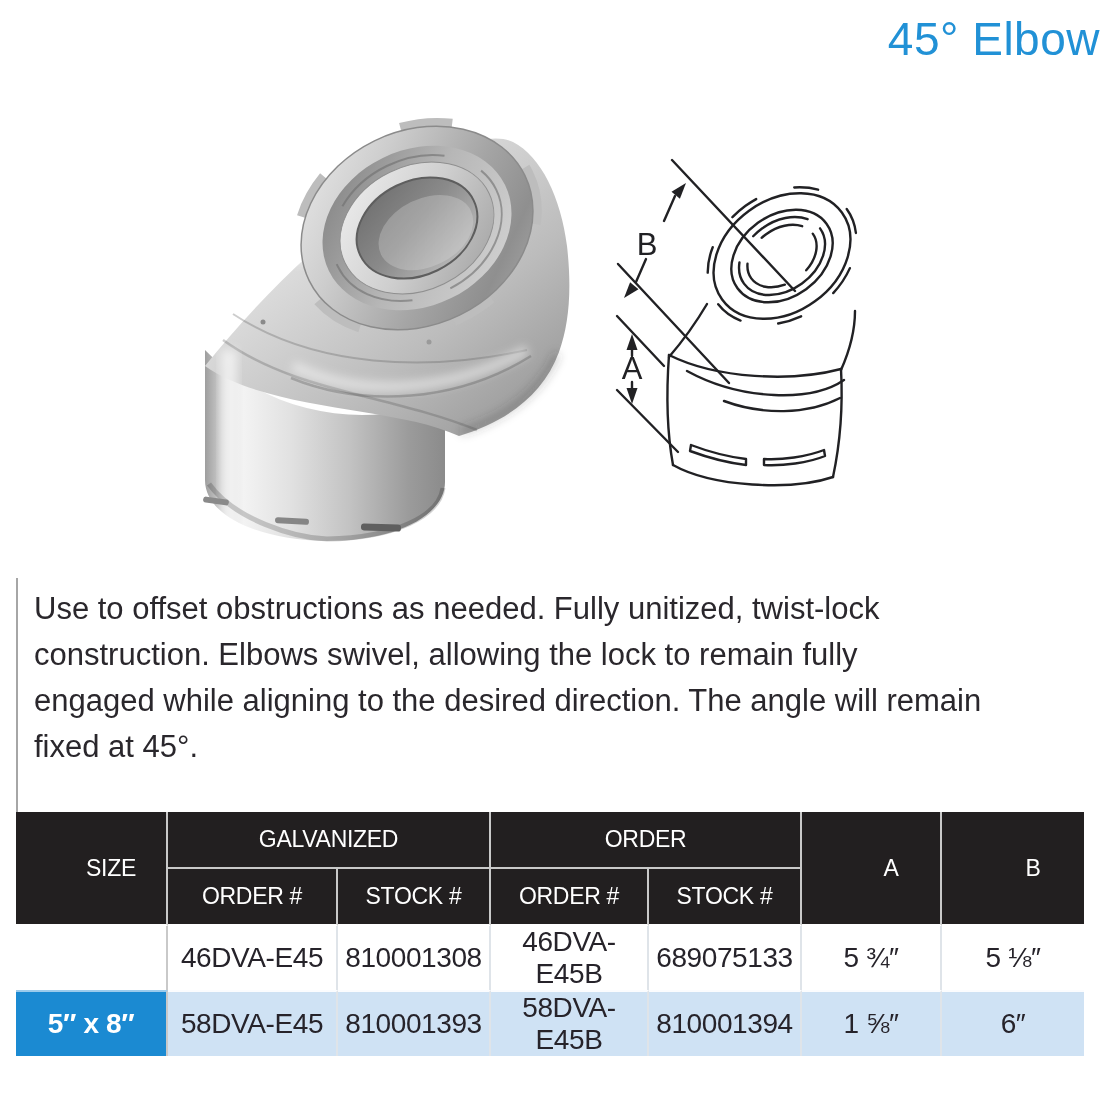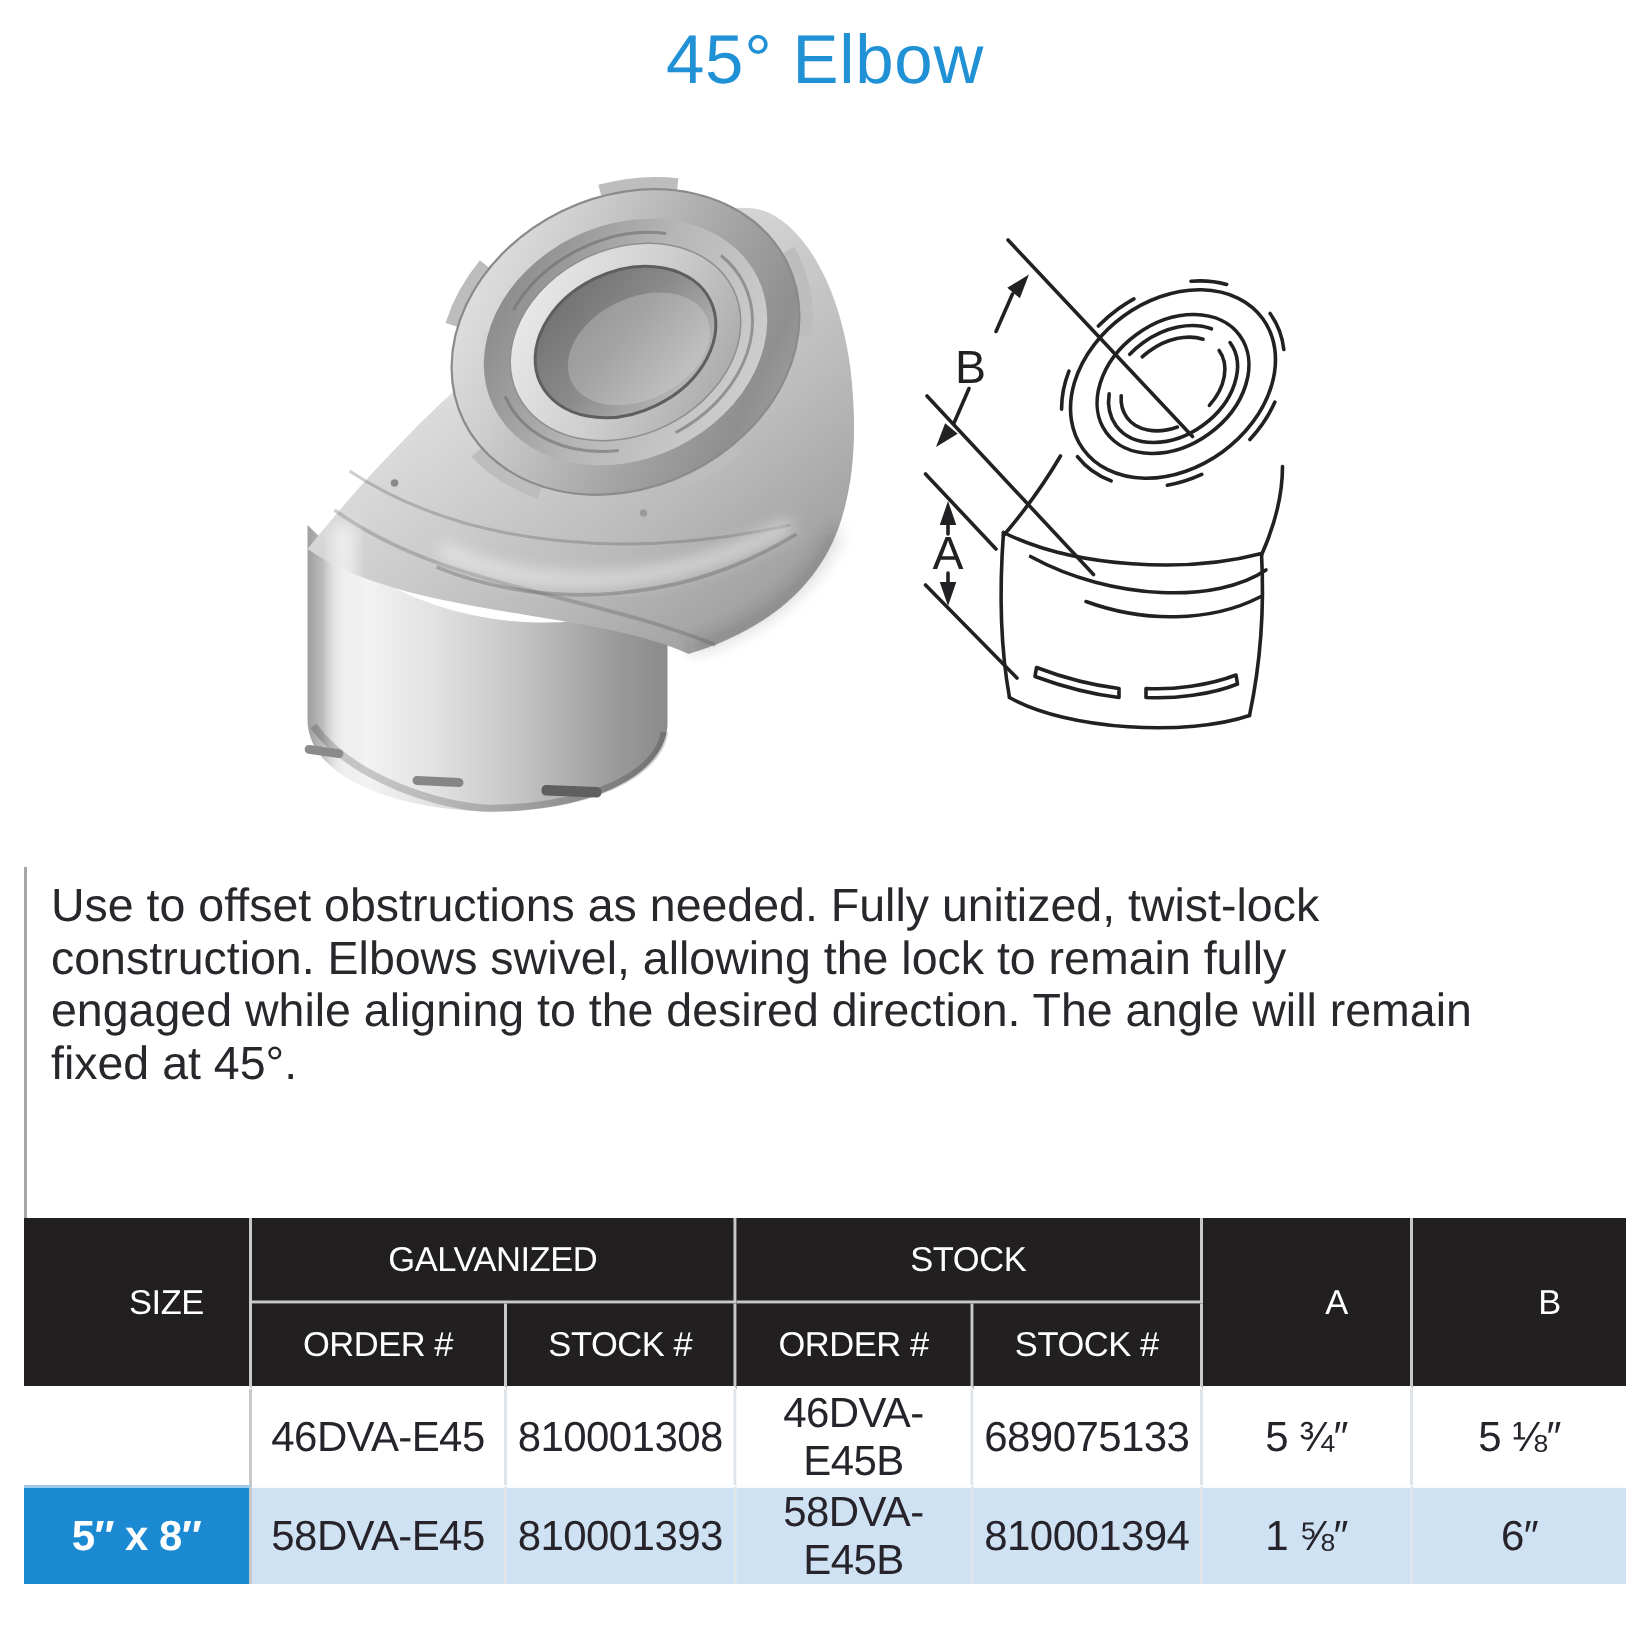--- a/index.html
+++ b/index.html
@@ -1,29 +1,29 @@
 <!DOCTYPE html>
 <html><head>
 <meta charset="utf-8">
 <style>
   html,body{margin:0;padding:0;}
   body{
     width:1100px;height:1100px;position:relative;background:#ffffff;
     font-family:"Liberation Sans", sans-serif;overflow:hidden;
   }
   .page-title{
-    position:absolute;left:0;right:0;top:12px;text-align:center;
+    position:absolute;left:0;right:0;top:12px;text-align:right;
     font-size:46px;color:#2191d6;letter-spacing:0.5px;
   }
   .photo-wrap{position:absolute;left:175px;top:100px;width:420px;height:445px;}
   .diagram-wrap{position:absolute;left:612px;top:158px;width:300px;height:332px;}
   .left-rule{position:absolute;left:16px;top:578px;width:2px;height:236px;background:#a6a6a6;}
   .description{
     position:absolute;left:34px;top:586px;width:952px;
-    font-size:31px;line-height:35px;color:#2a272c;
+    font-size:31px;line-height:46px;color:#2a272c;
   }
   table.spec{
     position:absolute;left:16px;top:812px;width:1068px;
     border-collapse:separate;border-spacing:0;table-layout:fixed;
   }
   table.spec th,table.spec td{box-sizing:border-box;padding:0;vertical-align:middle;text-align:center;}
   table.spec thead tr{height:57px;}
   table.spec tbody tr{height:56px;}
   th.hd{
     background:#221f20;color:#ffffff;font-weight:normal;
@@ -182,21 +182,21 @@
       <col style="width:153px">
     <col style="width:158px">
       <col style="width:153px">
       <col style="width:140px">
       <col style="width:142px">
   </colgroup>
   <thead>
     <tr>
       <th class="hd rt spanv" rowspan="2">SIZE</th>
       <th class="hd rt grp" colspan="2">GALVANIZED</th>
-      <th class="hd rt grp" colspan="2">STOCK</th>
+      <th class="hd rt grp" colspan="2">ORDER</th>
       <th class="hd rt spanv" rowspan="2">A</th>
       <th class="hd spanv" rowspan="2">B</th>
     </tr>
     <tr>
       <th class="hd rt sub">ORDER #</th>
       <th class="hd rt sub">STOCK #</th>
       <th class="hd rt sub">ORDER #</th>
       <th class="hd rt sub">STOCK #</th>
     </tr>
   </thead>

